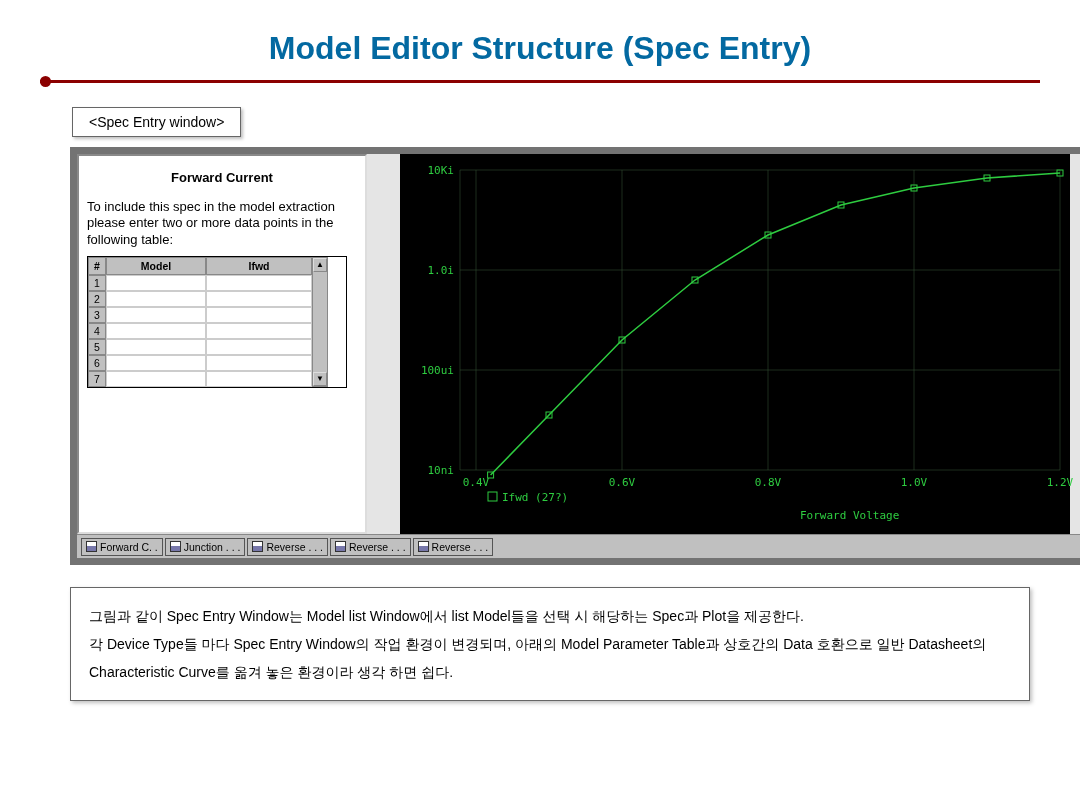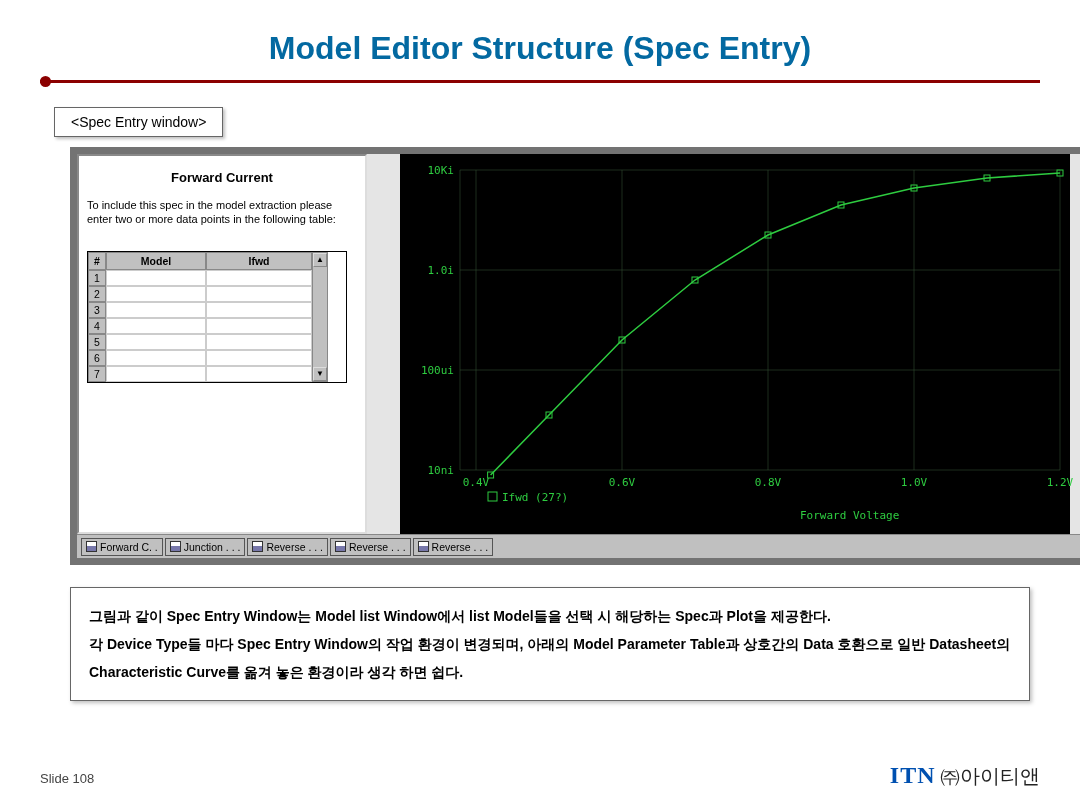--- a/index.html
+++ b/index.html
@@ -43,21 +43,21 @@
   background: #8b0000;
   border-radius: 50%;
 }
 .caption-box {
   display: inline-block;
   border: 1px solid #666;
   box-shadow: 2px 2px 3px rgba(0,0,0,0.25);
   background: #fff;
   padding: 6px 16px;
   font-size: 14px;
-  margin-left: 14px;
+  margin-left: 32px;
   margin-bottom: 10px;
 }
 .app-window {
   width: 1040px;
   margin: 0 0 0 30px;
   border: 7px solid #737373;
   background: #c0c0c0;
   display: flex;
   flex-direction: column;
 }
@@ -73,23 +73,23 @@
   position: relative;
   font-size: 11px;
 }
 .panel-title {
   text-align: center;
   font-weight: bold;
   font-size: 13px;
   margin: 6px 0 14px 0;
 }
 .panel-desc {
-  font-size: 11px;
+  font-size: 13px;
   line-height: 1.25;
-  margin-bottom: 24px;
+  margin-bottom: 8px;
 }
 .data-table {
   border: 1px solid #000;
   display: flex;
   width: 260px;
   font-size: 10.5px;
 }
 .dt-left {
   display: flex;
   flex-direction: column;
@@ -182,21 +182,20 @@
 }
 .desc-box {
   width: 960px;
   margin: 22px 0 0 30px;
   border: 1px solid #666;
   box-shadow: 2px 2px 4px rgba(0,0,0,0.25);
   background: #fff;
   padding: 14px 18px;
   font-size: 14px;
   line-height: 2.0;
-  font-weight: bold;
 }
 .footer {
   position: absolute;
   bottom: 20px;
   left: 40px;
   right: 40px;
   display: flex;
   justify-content: space-between;
   align-items: baseline;
 }
@@ -352,20 +351,13 @@
           <span>Reverse . . .</span>
         </div>
       </div>
   </div>
 
   <div class="desc-box">
     <div>그림과 같이 Spec Entry Window는 Model list Window에서 list Model들을 선택 시 해당하는 Spec과 Plot을 제공한다.</div>
     <div>각 Device Type들 마다 Spec Entry Window의 작업 환경이 변경되며, 아래의 Model Parameter Table과 상호간의 Data 호환으로 일반 Datasheet의 Characteristic Curve를 옮겨 놓은 환경이라 생각 하면 쉽다.</div>
   </div>
 
-  <div class="footer">
-    <div class="slide-num">Slide 108</div>
-    <div class="brand">
-      <span class="itn">ITN</span>
-      <span class="ko">㈜아이티앤</span>
-    </div>
-  </div>
 </div>
 
 </body></html>

